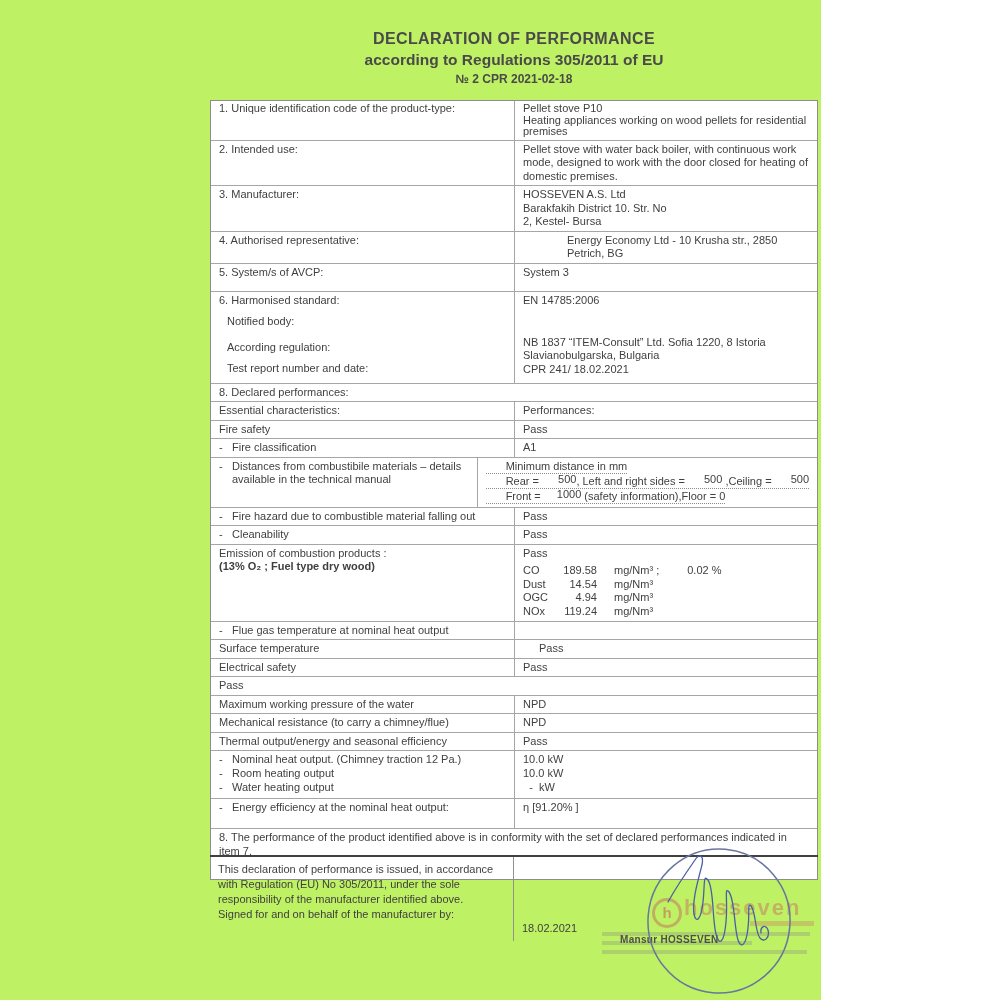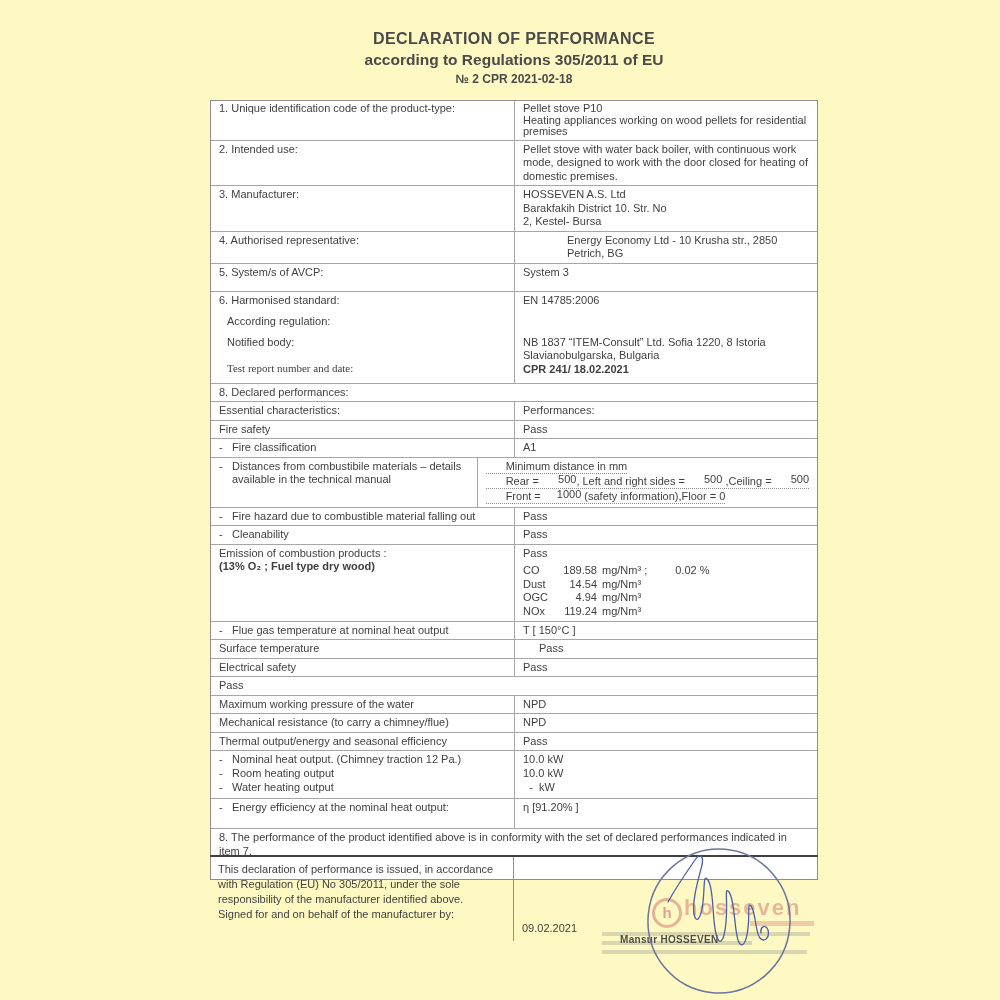--- a/index.html
+++ b/index.html
@@ -2,21 +2,21 @@
 <html><head>
 <meta charset="utf-8">
 <style>
   :root{
     --bd:#a6a6a6;
     --bd-dark:#8d8d8d;
     --ink:#3f3f3f;
   }
   html,body{margin:0;padding:0;background:#fff;}
   .page{
-    position:relative;width:1000px;height:1000px;overflow:hidden;background:#fef9c3;
+    position:relative;width:821px;height:1000px;overflow:hidden;background:#bef264;
     font-family:"Liberation Sans","DejaVu Sans",sans-serif;
     font-size:11px;color:var(--ink);
   }
   
   .hdr{position:absolute;left:210px;top:30px;width:608px;text-align:center;color:#4a4a4a;}
   .hdr .t1{font-size:16px;font-weight:bold;letter-spacing:.4px;}
   .hdr .t2{font-size:15.5px;font-weight:bold;margin-top:3px;}
   .hdr .t3{font-size:12px;font-weight:bold;margin-top:3px;}
   
   .tbl{position:absolute;left:210px;top:100px;width:608px;border:1px solid var(--bd-dark);box-sizing:border-box;background:#fff;}
@@ -32,21 +32,21 @@
   .dashcell{display:flex;}
   .dashm{display:inline-block;width:13px;flex:none;}
   .lblbody{flex:1;}
   .dotted{border-bottom:1px dotted #8a8a8a;width:max-content;max-width:100%;line-height:13px;margin-bottom:1px;padding-left:20px;}
   .raised{position:relative;top:-2px;margin-left:16px;}
   
   .emtbl{margin-top:4px;}
   .emrow{line-height:13.5px;}
   .emname{display:inline-block;width:32px;}
   .emval{display:inline-block;width:42px;text-align:right;}
-  .emunit{margin-left:5px;}
+  .emunit{margin-left:17px;}
   .emextra{margin-left:28px;}
   
   .ftr{position:absolute;left:210px;top:855px;width:608px;display:flex;border-top:2px solid #404040;box-sizing:border-box;background:transparent;}
   .fl{width:304px;border-right:1px solid #909090;padding:5px 10px 8px 8px;box-sizing:border-box;min-height:84px;line-height:15px;}
   .fr{flex:1;display:flex;flex-direction:column;justify-content:flex-end;padding:0 0 7px 8px;box-sizing:border-box;}
   
   .sig{position:absolute;left:600px;top:840px;width:230px;height:160px;}
   .wm-circle{position:absolute;left:52px;top:58px;width:24px;height:24px;border:3px solid rgba(200,90,95,.45);border-radius:50%;
              color:rgba(200,90,95,.55);font-size:15px;font-weight:bold;text-align:center;line-height:23px;}
   .wm-brand{position:absolute;left:84px;top:55px;font-size:22px;font-weight:bold;letter-spacing:2px;color:rgba(200,90,95,.42);}
@@ -109,29 +109,29 @@
         <div class="c1">
           <div class="tline">5. System/s of AVCP:</div>
         </div>
         <div class="c2">
           <div class="tline">System 3</div>
         </div>
       </div>
       <div class="trow" style="min-height: 92px;">
         <div class="c1">
           <div class="tline" style="min-height: 21px;">6. Harmonised standard:</div>
+          <div class="tline ind" style="min-height: 26px;">Notified body:</div>
           <div class="tline ind" style="min-height: 21px;">According regulation:</div>
-          <div class="tline ind" style="min-height: 26px;">Notified body:</div>
-          <div class="tline ind" style="min-height: 17px; font-family: Liberation Serif, serif;">Test report number and date:</div>
+          <div class="tline ind" style="min-height: 17px;">Test report number and date:</div>
         </div>
         <div class="c2">
           <div class="tline" style="min-height: 21px;">EN 14785:2006</div>
           <div class="tline" style="min-height: 21px;"></div>
           <div class="tline" style="min-height: 26px;">NB 1837 “ITEM-Consult” Ltd. Sofia 1220, 8 Istoria Slavianobulgarska, Bulgaria</div>
-          <div class="tline" style="min-height: 17px; font-weight: bold;">CPR 241/ 18.02.2021</div>
+          <div class="tline" style="min-height: 17px;">CPR 241/ 18.02.2021</div>
         </div>
       </div>
       <div class="trow" style="min-height: 17px;">
         <div class="cfull">
           <div class="tline">8. Declared performances:</div>
         </div>
       </div>
       <div class="trow" style="min-height: 17px;">
         <div class="c1">
           <div class="tline">Essential characteristics:</div>
@@ -208,23 +208,20 @@
             <div class="emrow"><span class="emname">NOx</span><span class="emval">119.24</span><span class="emunit">mg/Nm³</span></div>
           </div>
         </div>
       </div>
       <div class="trow" style="min-height: 17px;">
         <div class="c1 dashcell">
           <span class="dashm">-</span>
           <div class="lblbody">
             <div class="tline">Flue gas temperature at nominal heat output</div>
           </div>
-        </div>
-        <div class="c2">
-          <div class="tline">T [ 150°C ]</div>
         </div>
       </div>
       <div class="trow" style="min-height: 17px; gap: 16px;">
         <div class="c1">
           <div class="tline">Surface temperature</div>
         </div>
         <div class="c2">
           <div class="tline">Pass</div>
         </div>
       </div>
@@ -294,21 +291,21 @@
         </div>
       </div>
     </div>
 
   <div class="ftr">
     <div class="fl">
       <span>This declaration of performance is issued, in accordance with Regulation (EU) No 305/2011, under the sole responsibility of the manufacturer identified above.</span><br>
       <span>Signed for and on behalf of the manufacturer by:</span>
     </div>
     <div class="fr">
-      <span>09.02.2021</span>
+      <span>18.02.2021</span>
     </div>
   </div>
 
   <div class="sig">
     <div class="wm-g wm-g1"></div>
     <div class="wm-g wm-g2"></div>
     <div class="wm-g wm-g3"></div>
     <div class="wm-circle">h</div>
     <div class="wm-brand">hosseven</div>
     <div class="wm-sub"></div>

